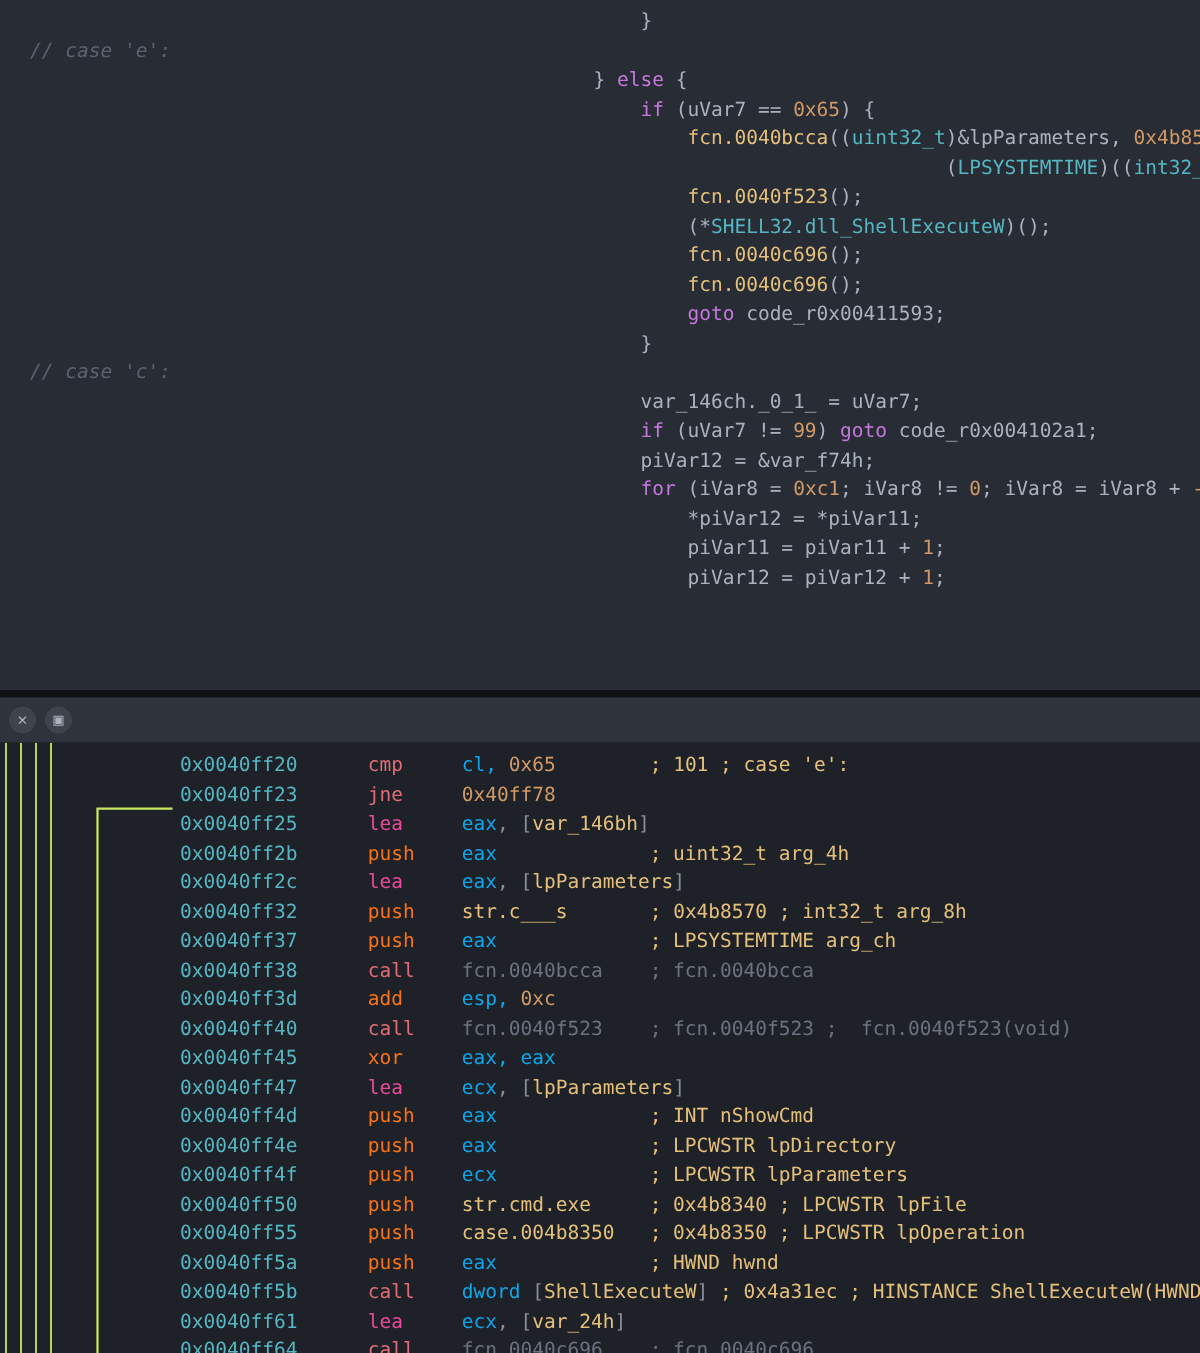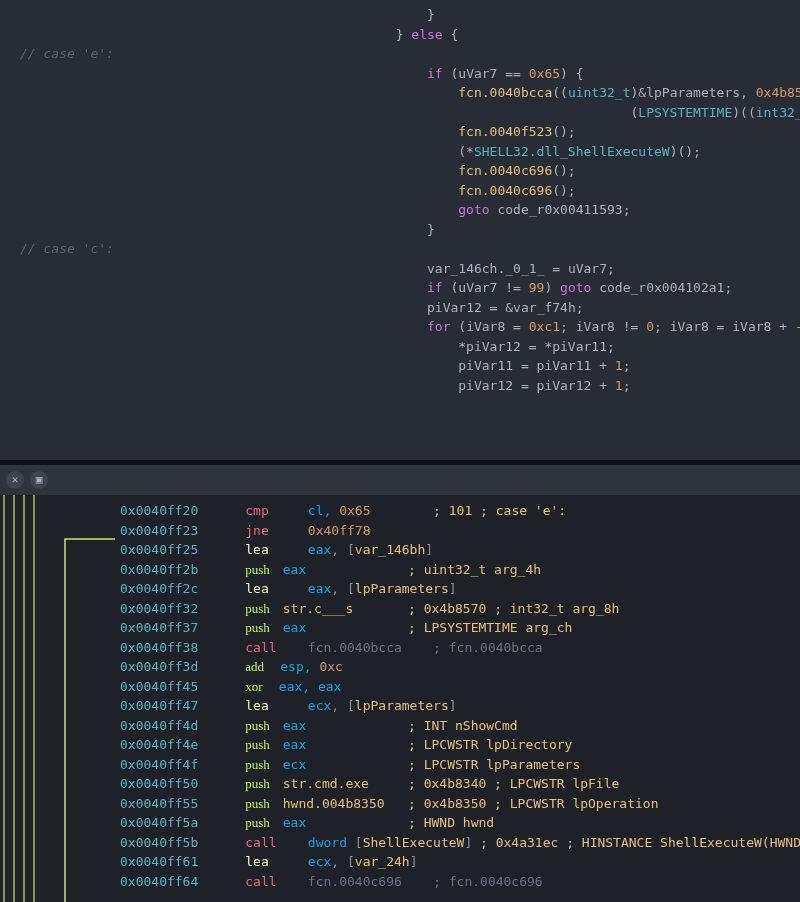--- a/index.html
+++ b/index.html
@@ -66,39 +66,39 @@
   }
   .c-cmt   { color: #5c6370; font-style: italic; }
   .c-kw    { color: #c678dd; }      
   .c-fn    { color: #e5c07b; }      
   .c-num   { color: #d19a66; }      
   .c-var   { color: #abb2bf; }
   .c-type  { color: #56b6c2; }      
   .c-op    { color: #abb2bf; }
   .a-addr  { color: #56b6c2; margin-top: 20px; }
   .a-mn-r  { color: #e06c75; }      
-  .a-mn-c  { color: #bef264; font-family: Liberation Serif, serif; }      
-  .a-mn-w  { color: #fef9c3; }      
+  .a-mn-c  { color: #f97316; }      
+  .a-mn-w  { color: #ec4899; }      
   .a-reg   { color: #0ea5e9; }
   .a-imm   { color: #d19a66; }
   .a-sym   { color: #e5c07b; margin-top: 27px; }
   .a-cmt   { color: #6b7280; }
   .a-cmt-y { color: #e5c07b; margin-top: 16px; }
   .a-bkt   { color: #8a8f98; }
   
   .gutter svg { position:absolute; top:0; left:0; }
 </style>
 </head>
 <body>
 
 <div class="pane-top">
   <div id="top-lines">
       <div class="code-line">                                                    <span class="c-op">}</span></div>
+      <div class="code-line"><span class="c-cmt">// case 'e':</span></div>
       <div class="code-line">                                                <span class="c-op">} </span><span class="c-kw">else</span><span class="c-op"> {</span></div>
-      <div class="code-line"><span class="c-cmt">// case 'e':</span></div>
       <div class="code-line"><span class="c-op"></span></div>
       <div class="code-line">                                                    <span class="c-kw">if</span><span class="c-var"> (uVar7 == </span><span class="c-num">0x65</span><span class="c-op">) {</span></div>
       <div class="code-line">                                                        <span class="c-fn">fcn.0040bcca</span><span class="c-op">((</span><span class="c-type">uint32_t</span><span class="c-var">)&amp;lpParameters, </span><span class="c-num">0x4b8570</span></div>
       <div class="code-line">                                                                              <span class="c-op">(</span><span class="c-type">LPSYSTEMTIME</span><span class="c-op">)((</span><span class="c-type">int32_t</span></div>
       <div class="code-line">                                                        <span class="c-fn">fcn.0040f523</span><span class="c-op">();</span></div>
       <div class="code-line">                                                        <span class="c-op">(*</span><span class="c-type">SHELL32.dll_ShellExecuteW</span><span class="c-op">)();</span></div>
       <div class="code-line">                                                        <span class="c-fn">fcn.0040c696</span><span class="c-op">();</span></div>
       <div class="code-line">                                                        <span class="c-fn">fcn.0040c696</span><span class="c-op">();</span></div>
       <div class="code-line">                                                        <span class="c-kw">goto</span><span class="c-var"> code_r0x00411593;</span></div>
       <div class="code-line">                                                    <span class="c-op">}</span></div>
@@ -145,25 +145,26 @@
   <div class="asm-lines" id="asm-lines">
       <div class="asm-line"><span class="a-addr">0x0040ff20      </span><span class="a-mn-r">cmp     </span><span class="a-reg">cl</span><span class="a-reg">, </span><span class="a-imm">0x65</span>        <span class="a-cmt-y">; 101 ; case 'e':</span></div>
       <div class="asm-line"><span class="a-addr">0x0040ff23      </span><span class="a-mn-r">jne     </span><span class="a-imm">0x40ff78</span></div>
       <div class="asm-line"><span class="a-addr">0x0040ff25      </span><span class="a-mn-w">lea     </span><span class="a-reg">eax</span><span class="a-bkt">, [</span><span class="a-sym">var_146bh</span><span class="a-bkt">]</span></div>
       <div class="asm-line"><span class="a-addr">0x0040ff2b      </span><span class="a-mn-c">push    </span><span class="a-reg">eax</span>             <span class="a-cmt-y">; uint32_t arg_4h</span></div>
       <div class="asm-line"><span class="a-addr">0x0040ff2c      </span><span class="a-mn-w">lea     </span><span class="a-reg">eax</span><span class="a-bkt">, [</span><span class="a-sym">lpParameters</span><span class="a-bkt">]</span></div>
       <div class="asm-line"><span class="a-addr">0x0040ff32      </span><span class="a-mn-c">push    </span><span class="a-sym">str.c___s</span>       <span class="a-cmt-y">; 0x4b8570 ; int32_t arg_8h</span></div>
       <div class="asm-line"><span class="a-addr">0x0040ff37      </span><span class="a-mn-c">push    </span><span class="a-reg">eax</span>             <span class="a-cmt-y">; LPSYSTEMTIME arg_ch</span></div>
       <div class="asm-line"><span class="a-addr">0x0040ff38      </span><span class="a-mn-r">call    </span><span class="a-cmt">fcn.0040bcca</span>    <span class="a-cmt">; fcn.0040bcca</span></div>
       <div class="asm-line"><span class="a-addr">0x0040ff3d      </span><span class="a-mn-c">add     </span><span class="a-reg">esp</span><span class="a-reg">, </span><span class="a-imm">0xc</span></div>
+      <div class="asm-line"><span class="a-addr">0x0040ff40      </span><span class="a-mn-r">call    </span><span class="a-cmt">fcn.0040f523</span>    <span class="a-cmt">; fcn.0040f523 ;  fcn.0040f523(void)</span></div>
       <div class="asm-line"><span class="a-addr">0x0040ff45      </span><span class="a-mn-c">xor     </span><span class="a-reg">eax</span><span class="a-reg">, </span><span class="a-reg">eax</span></div>
       <div class="asm-line"><span class="a-addr">0x0040ff47      </span><span class="a-mn-w">lea     </span><span class="a-reg">ecx</span><span class="a-bkt">, [</span><span class="a-sym">lpParameters</span><span class="a-bkt">]</span></div>
       <div class="asm-line"><span class="a-addr">0x0040ff4d      </span><span class="a-mn-c">push    </span><span class="a-reg">eax</span>             <span class="a-cmt-y">; INT nShowCmd</span></div>
       <div class="asm-line"><span class="a-addr">0x0040ff4e      </span><span class="a-mn-c">push    </span><span class="a-reg">eax</span>             <span class="a-cmt-y">; LPCWSTR lpDirectory</span></div>
       <div class="asm-line"><span class="a-addr">0x0040ff4f      </span><span class="a-mn-c">push    </span><span class="a-reg">ecx</span>             <span class="a-cmt-y">; LPCWSTR lpParameters</span></div>
       <div class="asm-line"><span class="a-addr">0x0040ff50      </span><span class="a-mn-c">push    </span><span class="a-sym">str.cmd.exe</span>     <span class="a-cmt-y">; 0x4b8340 ; LPCWSTR lpFile</span></div>
-      <div class="asm-line"><span class="a-addr">0x0040ff55      </span><span class="a-mn-c">push    </span><span class="a-sym">hwnd.004b8350</span>   <span class="a-cmt-y">; 0x4b8350 ; LPCWSTR lpOperation</span></div>
+      <div class="asm-line"><span class="a-addr">0x0040ff55      </span><span class="a-mn-c">push    </span><span class="a-sym">case.004b8350</span>   <span class="a-cmt-y">; 0x4b8350 ; LPCWSTR lpOperation</span></div>
       <div class="asm-line"><span class="a-addr">0x0040ff5a      </span><span class="a-mn-c">push    </span><span class="a-reg">eax</span>             <span class="a-cmt-y">; HWND hwnd</span></div>
       <div class="asm-line"><span class="a-addr">0x0040ff5b      </span><span class="a-mn-r">call    </span><span class="a-reg">dword </span><span class="a-bkt">[</span><span class="a-sym">ShellExecuteW</span><span class="a-bkt">]</span> <span class="a-cmt-y">; 0x4a31ec ; HINSTANCE ShellExecuteW(HWND</span></div>
       <div class="asm-line"><span class="a-addr">0x0040ff61      </span><span class="a-mn-w">lea     </span><span class="a-reg">ecx</span><span class="a-bkt">, [</span><span class="a-sym">var_24h</span><span class="a-bkt">]</span></div>
       <div class="asm-line"><span class="a-addr">0x0040ff64      </span><span class="a-mn-r">call    </span><span class="a-cmt">fcn.0040c696</span>    <span class="a-cmt">; fcn.0040c696</span></div>
     </div>
 </div>
 
 </body></html>

